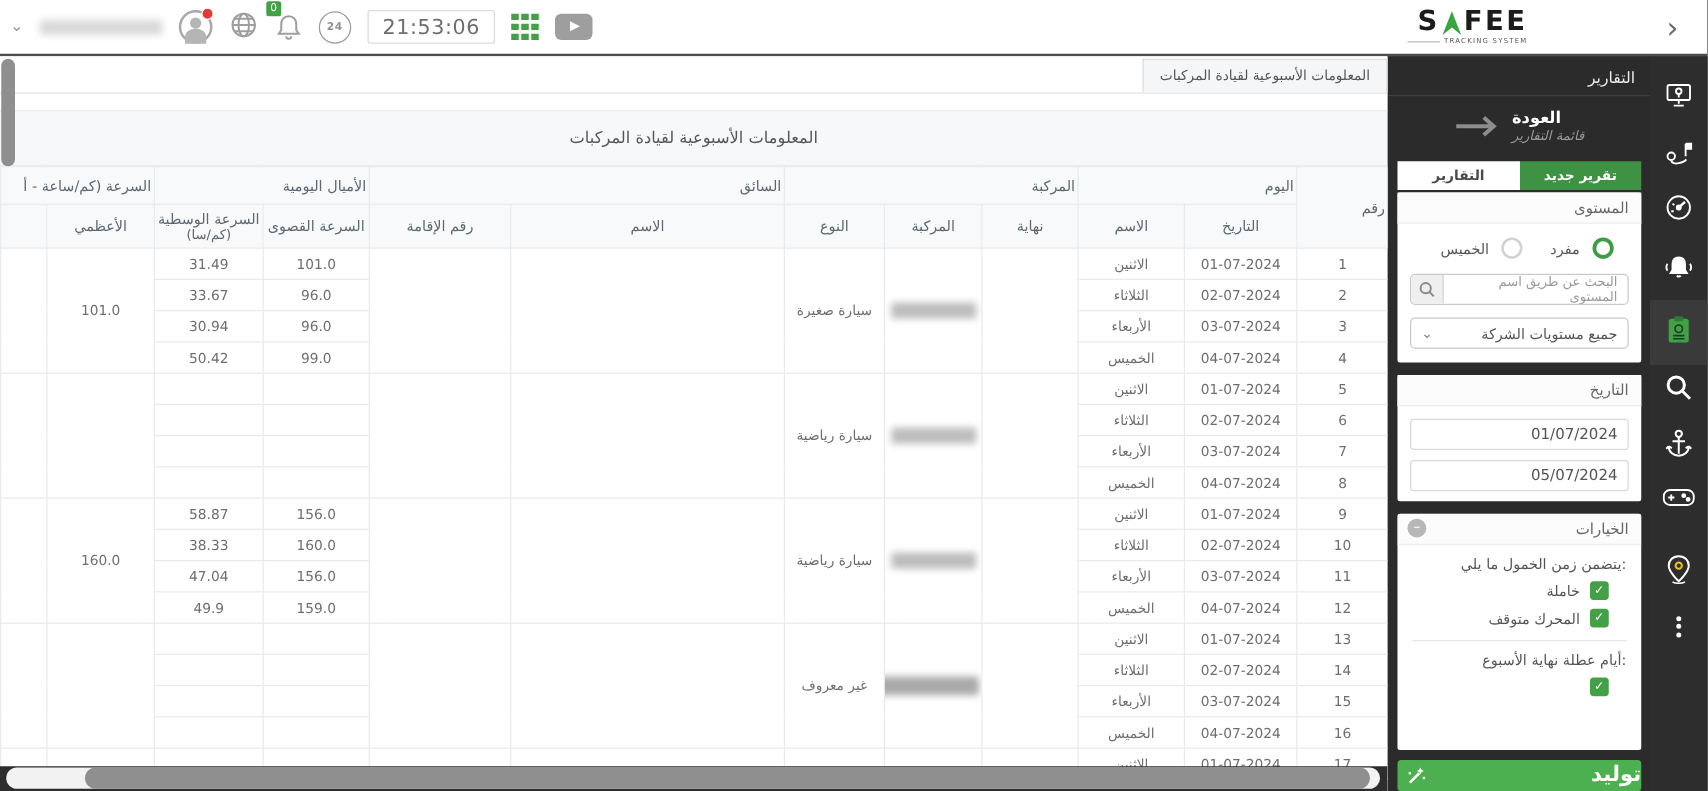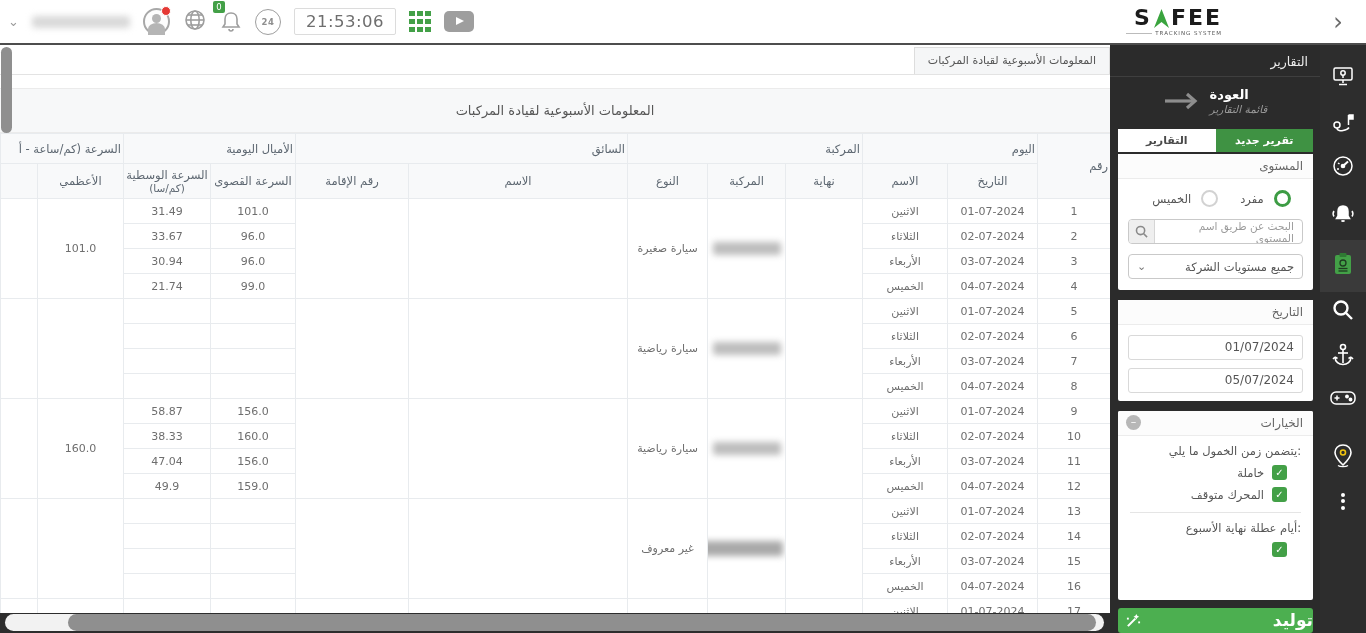--- a/index.html
+++ b/index.html
@@ -233,21 +233,21 @@
             <td>03-07-2024</td>
             <td>الأربعاء</td>
             <td>96.0</td>
             <td>30.94</td>
           </tr>
           <tr>
             <td>4</td>
             <td>04-07-2024</td>
             <td>الخميس</td>
             <td>99.0</td>
-            <td>21.74</td>
+            <td>50.42</td>
           </tr>
           <tr>
             <td>5</td>
             <td>01-07-2024</td>
             <td>الاثنين</td>
             <td rowspan="4"></td>
             <td rowspan="4">
               <div class="plate"></div>
             </td>
             <td rowspan="4">سيارة رياضية</td>

